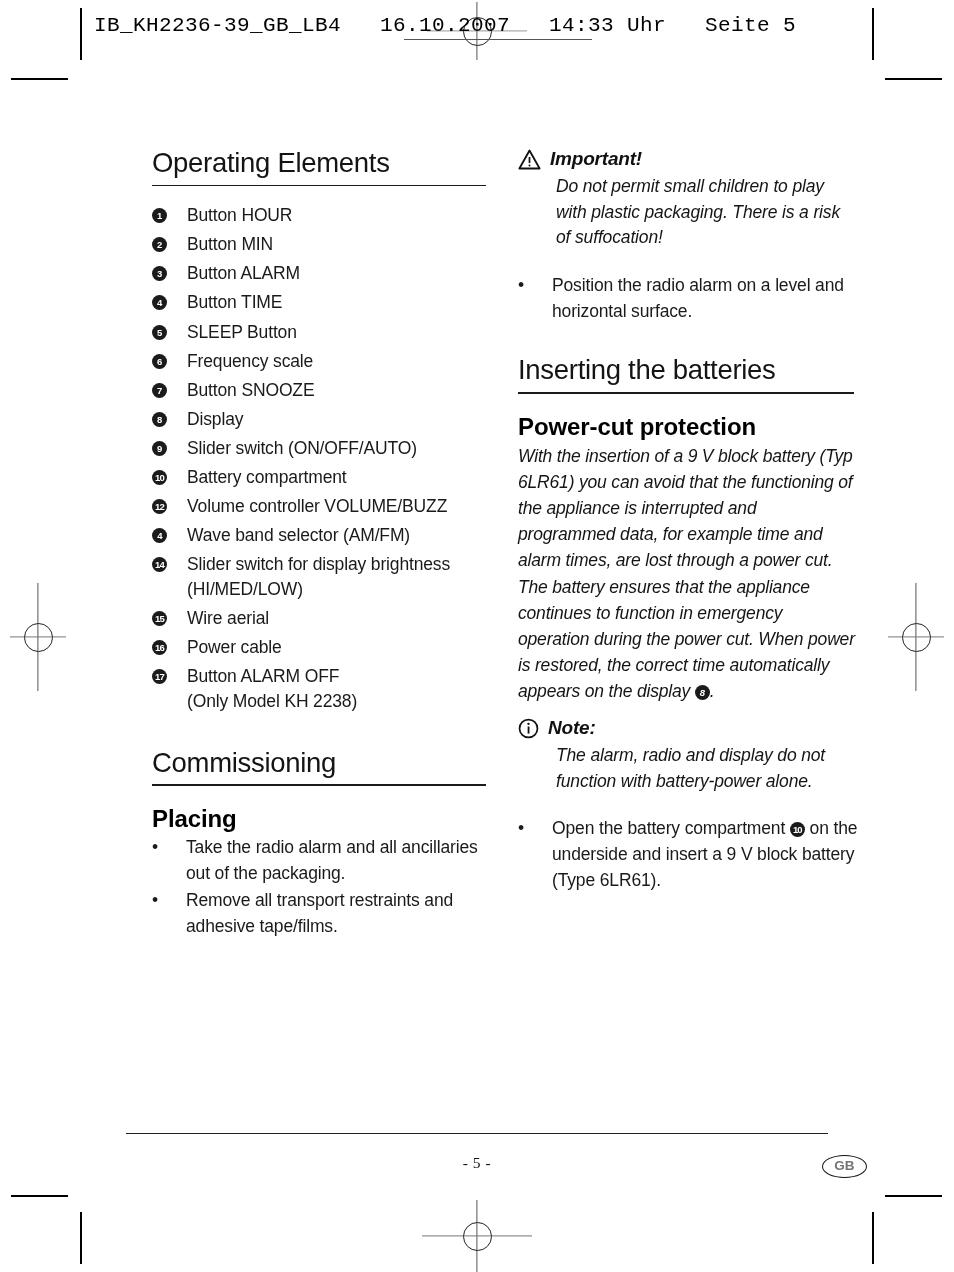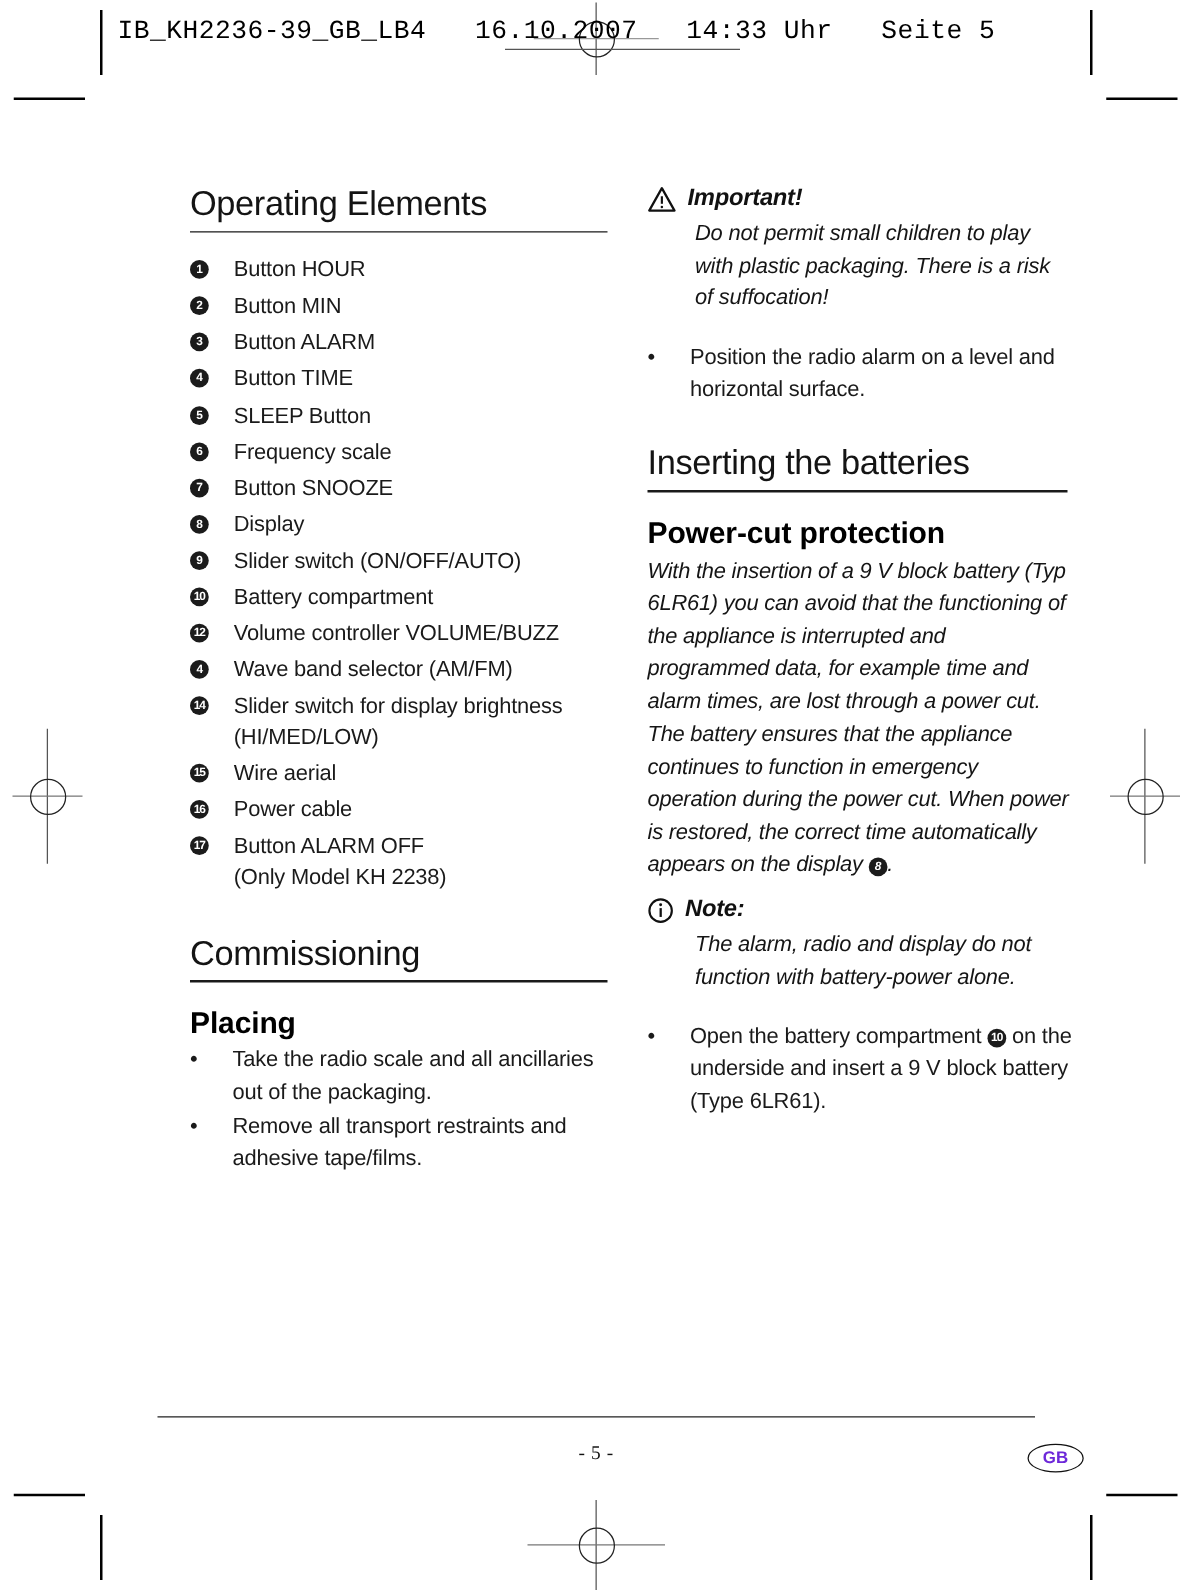--- a/index.html
+++ b/index.html
@@ -231,21 +231,21 @@
     top: 1155px;
     width: 45px;
     height: 23px;
     border: 1.5px solid #111;
     border-radius: 50%;
     font-size: 13.5px;
     font-weight: 700;
     line-height: 20px;
     text-align: center;
     letter-spacing: 0.2px;
-    color: #6d28d9;
+    color: #737373;
   }
 
   .gap-sm { height: 13px; }
   .gap-md { height: 22px; }
   .gap-lg { height: 30px; }
 </style>
 </head>
 <body>
 
 <div class="crop-line crop-v-left"></div>
@@ -381,21 +381,21 @@
   <div class="gap-lg"></div>
 
   <h1 class="section">Commissioning</h1>
   <div class="rule"></div>
 
   <h2 class="sub">Placing</h2>
 
   <ul>
     <li class="bullet-item">
       <span class="bullet-dot">•</span>
-      <span class="bullet-text">Take the radio scale and all ancillaries out of the packaging.</span>
+      <span class="bullet-text">Take the radio alarm and all ancillaries out of the packaging.</span>
     </li>
     <li class="bullet-item">
       <span class="bullet-dot">•</span>
       <span class="bullet-text">Remove all transport restraints and adhesive tape/films.</span>
     </li>
   </ul>
 
 </div>
 
 <div class="col col-right">

